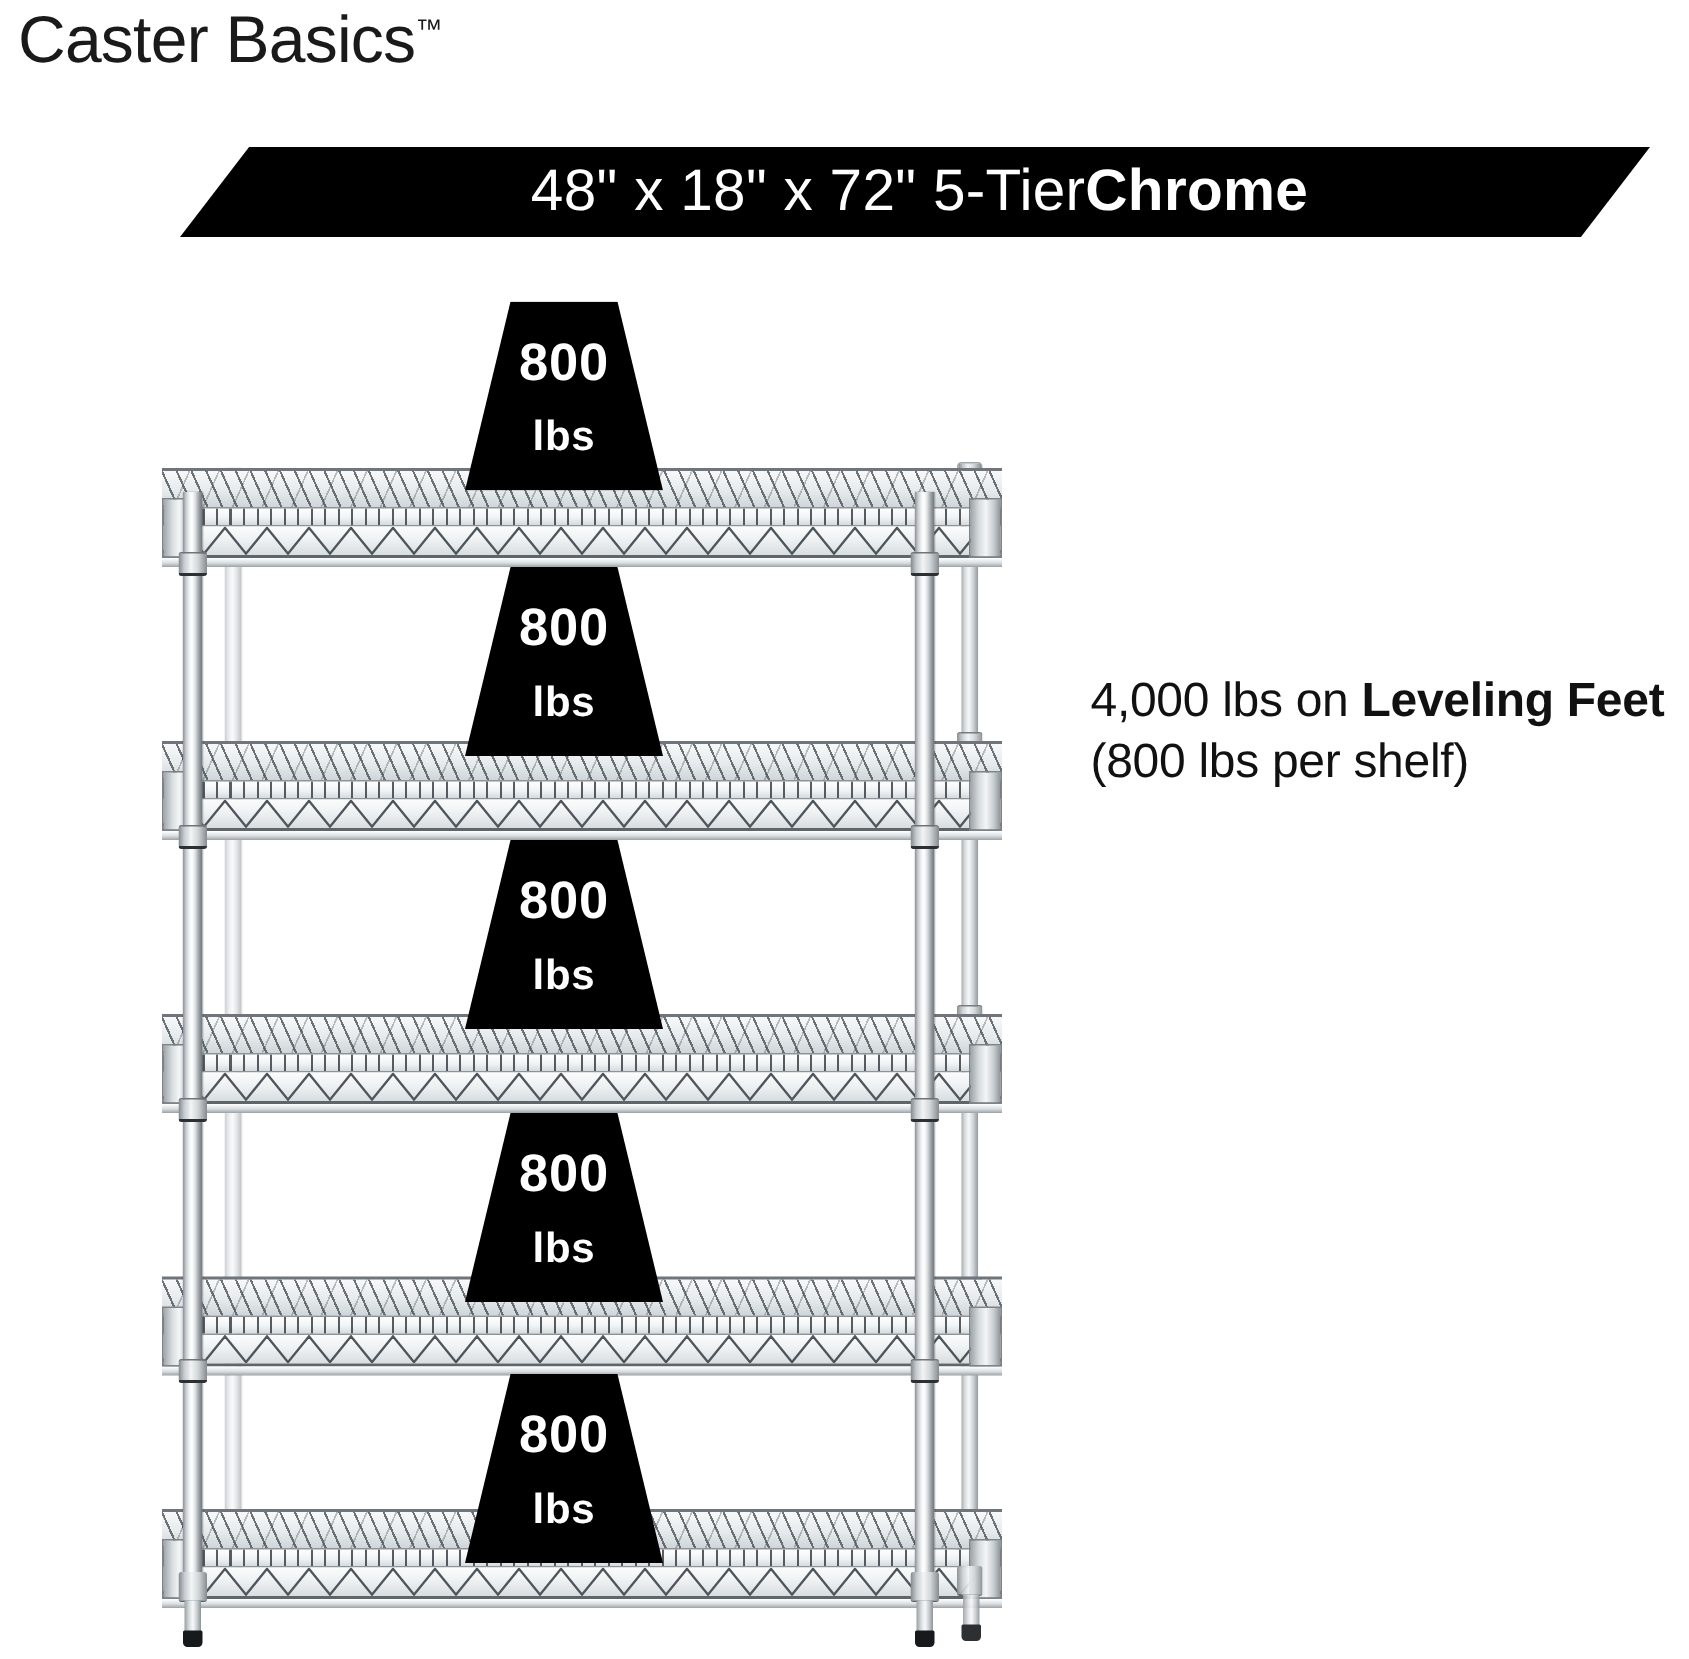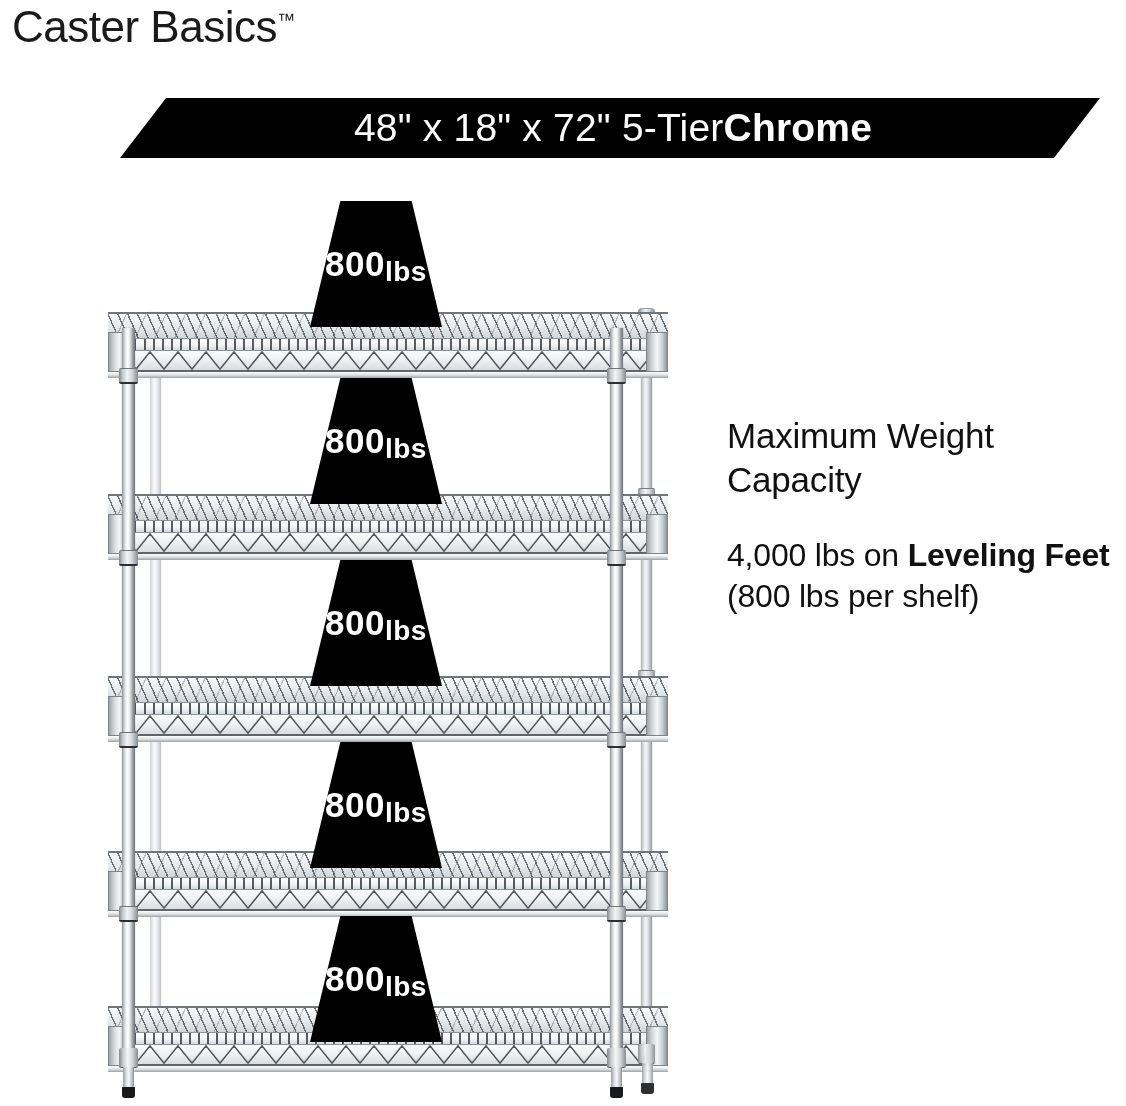--- a/index.html
+++ b/index.html
@@ -240,21 +240,21 @@
     border: 1px solid #7d8387;
     box-sizing: border-box;
   }
 
   
   .cap {
     position: absolute;
     background: #000000;
     clip-path: polygon(23% 0%, 77% 0%, 100% 100%, 0% 100%);
     display: flex;
-    flex-direction: row;
+    flex-direction: column;
     align-items: center;
     justify-content: center;
     color: #ffffff;
     font-weight: 700;
     line-height: 1.06;
   }
   .cap .n { font-size: 35px; letter-spacing: 0.5px; }
   .cap .u { font-size: 28px; margin-top: 16px; letter-spacing: 0.5px; }
 </style>
 </head>
@@ -266,21 +266,20 @@
 
 <div id="banner-wrap">
   <div id="banner-shape"></div>
   <div id="banner-text">
     <span>48" x 18" x 72" 5-Tier </span>
       <b>Chrome</b>
   </div>
 </div>
 
 <div id="info">
-  <div class="info-head">Maximum Weight Capacity</div>
 
   <div class="info-para">
     <span>4,000 lbs on </span><b>Leveling Feet</b><span> (800 lbs per shelf)</span>
   </div>
 
 </div>
 
 <div id="rack">
 
   <div class="post back" style="left:561px; top:126px; height:744px;">

